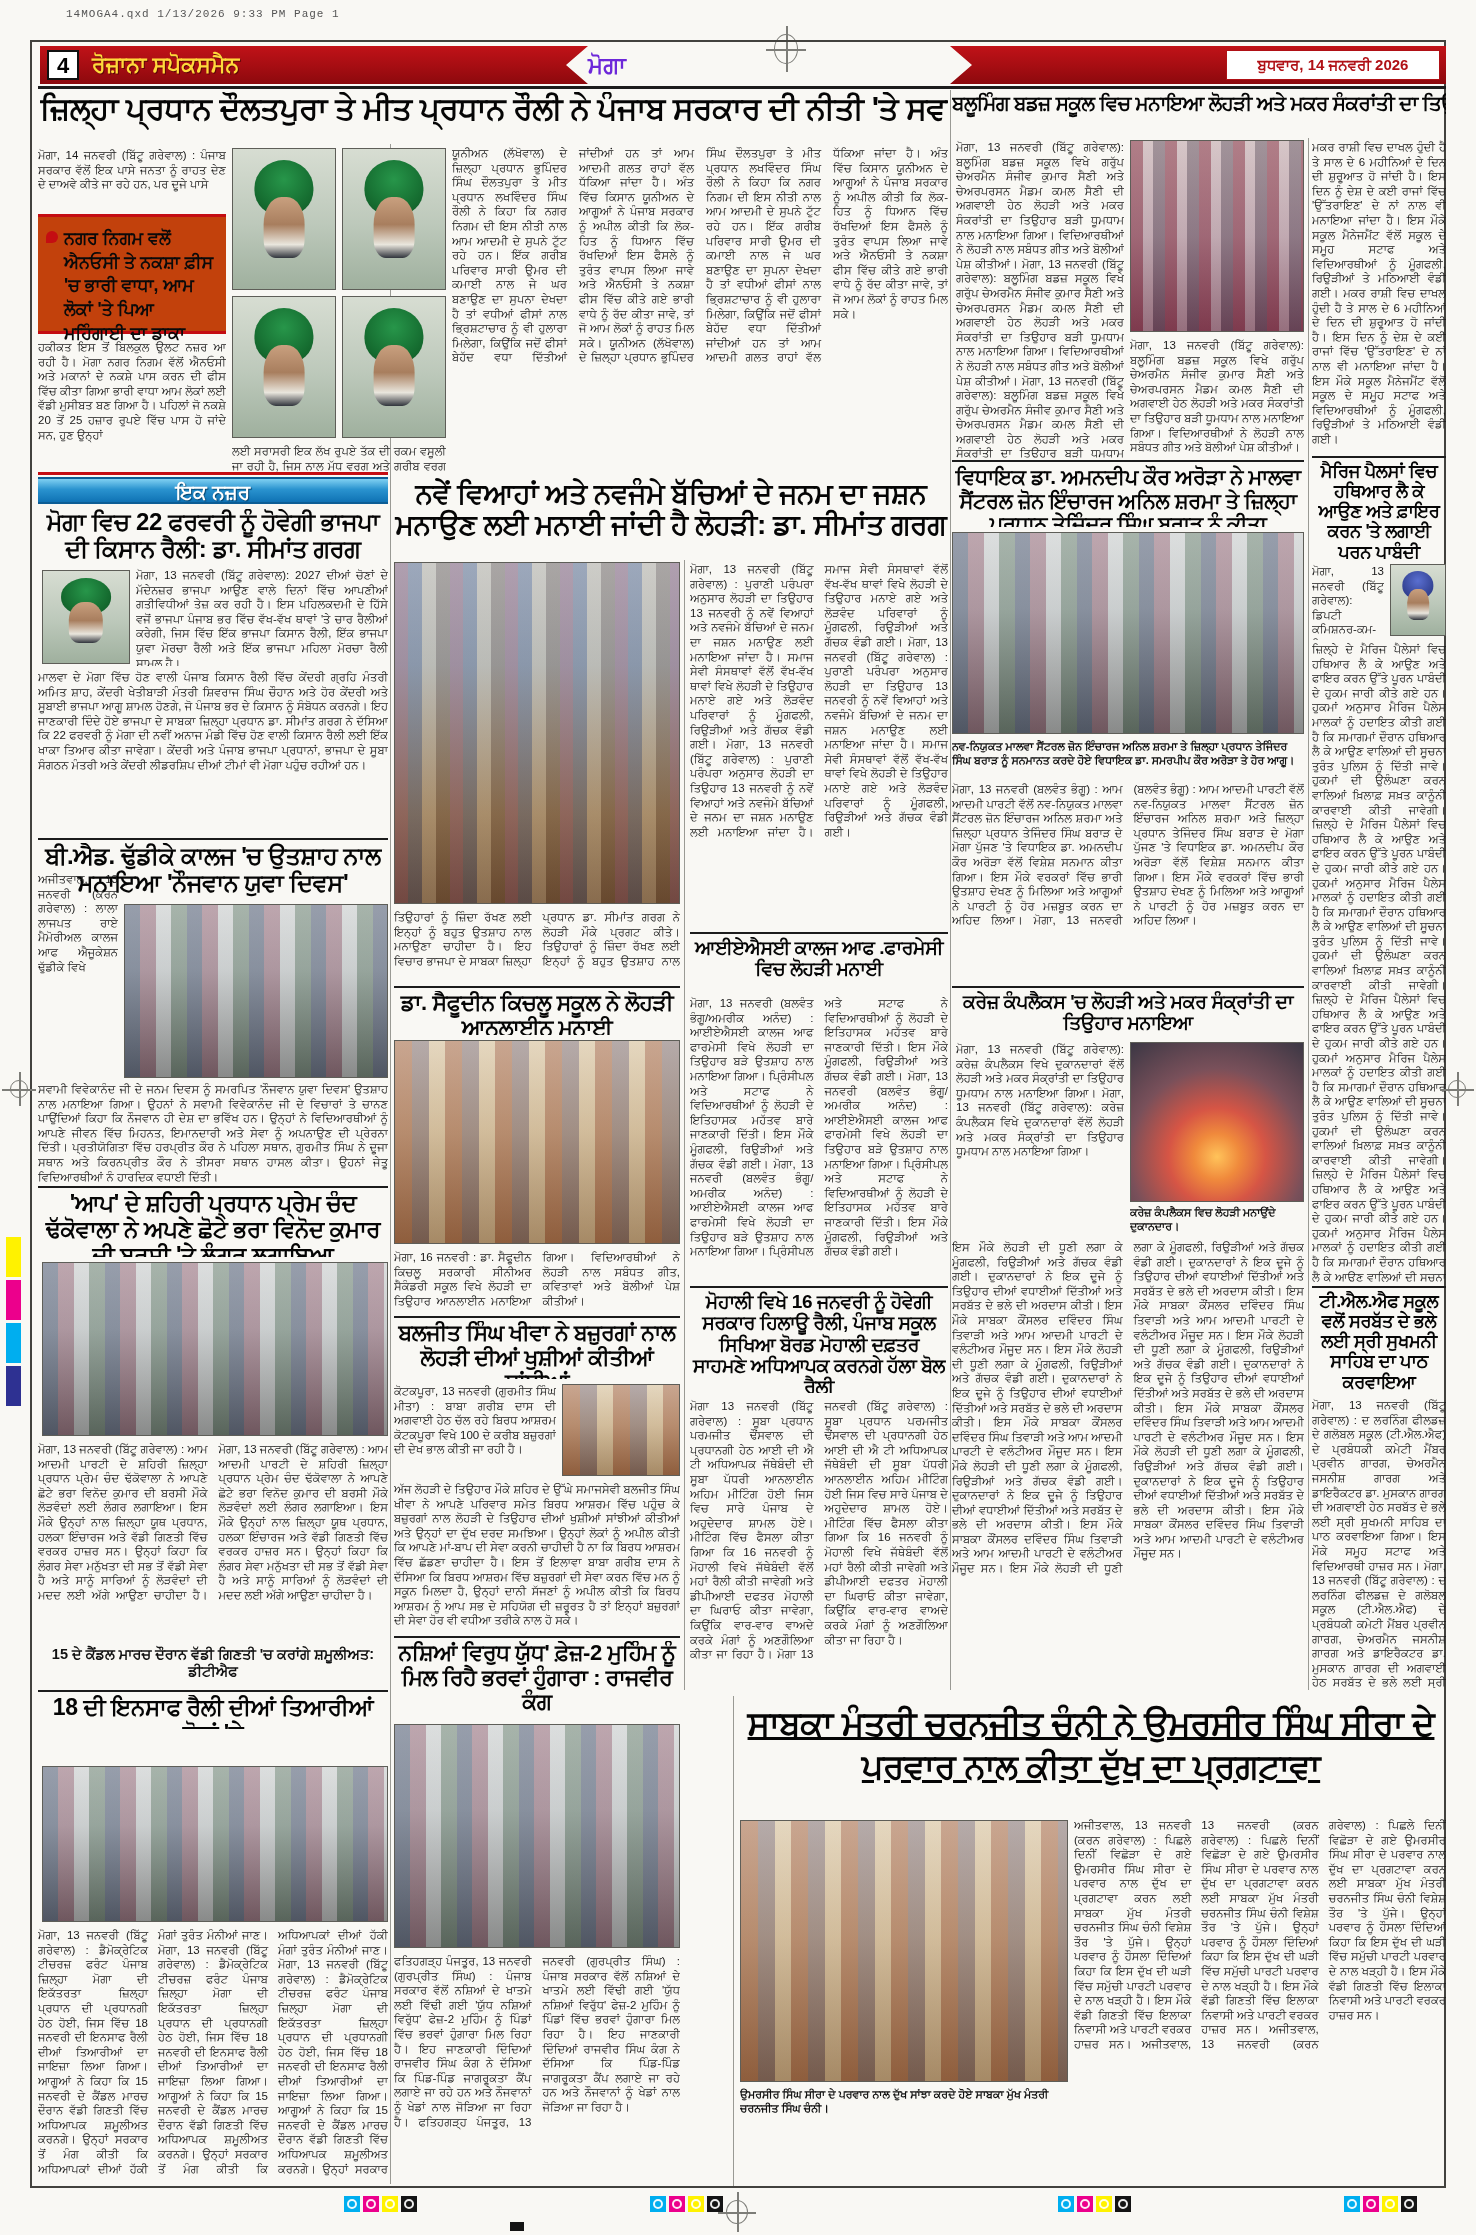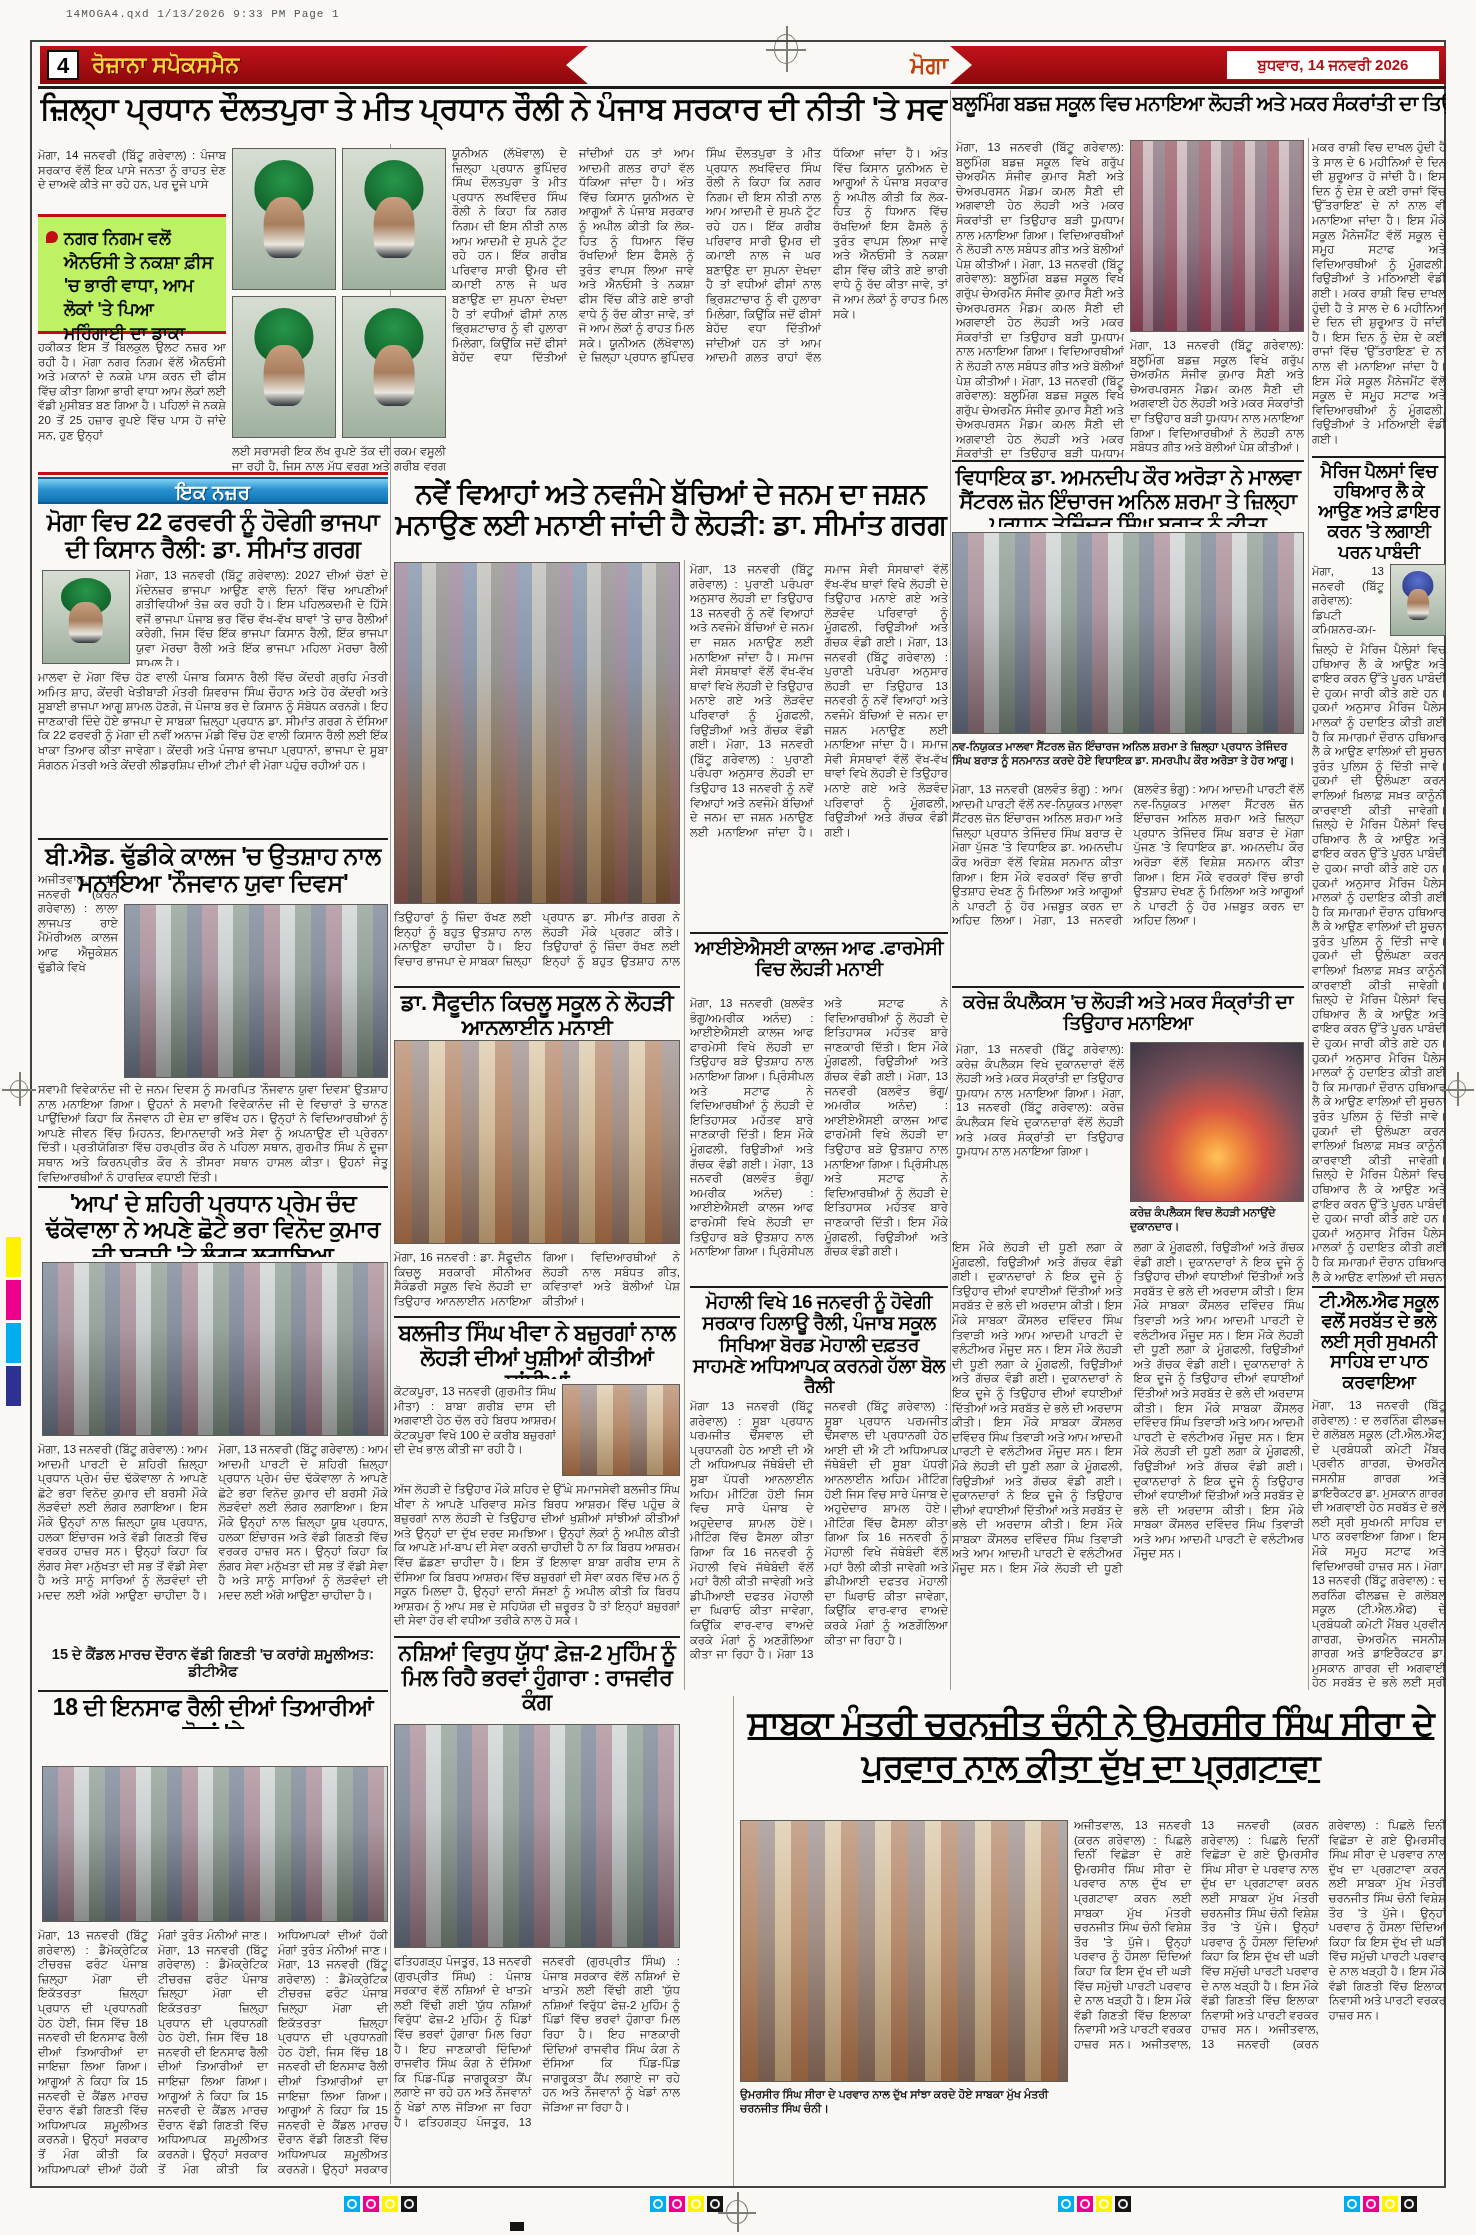--- a/index.html
+++ b/index.html
@@ -6,21 +6,21 @@
   #page{position:relative;width:1476px;height:2235px;background:#f9f8f4;margin:0 auto;overflow:hidden;}
   .abs{position:absolute;box-sizing:border-box;}
   .frame{border:2px solid #43423e;}
   .slug{font-family:"Liberation Mono",monospace;font-size:11px;color:#555;letter-spacing:1px;}
   
   .ribbon{background:linear-gradient(180deg,#c01218 0%,#a50d12 55%,#8c090d 100%);}
   .ribbon-l{clip-path:polygon(0 0,100% 0,calc(100% - 22px) 50%,100% 100%,0 100%);}
   .ribbon-r{clip-path:polygon(22px 50%,0 0,100% 0,100% 100%,0 100%);}
   .pagenumbox{background:#fff;border:2px solid #111;color:#000;font-weight:bold;font-size:22px;text-align:center;line-height:28px;}
   .mast-name{color:#ffd93b;font-weight:bold;font-size:22px;line-height:38px;text-shadow:1px 1px 0 #5d0508;}
-  .mast-city{color:#c2410c;font-weight:bold;font-size:23px;text-align:right;line-height:40px;}
+  .mast-city{color:#6d28d9;font-weight:bold;font-size:23px;text-align:left;line-height:40px;}
   .datebox{background:#fff;border:1.5px solid #b01116;color:#b01116;font-weight:bold;font-size:15px;text-align:center;line-height:28px;}
   .blackrule{background:#1c1c1c;}
   .grayrule{background:#9a9a94;}
   .redrule{background:#c40d12;}
   
   .hl{font-weight:bold;color:#050505;text-align:center;line-height:1.12;letter-spacing:-0.4px;overflow:hidden;}
   .h1{font-size:31px;white-space:nowrap;}
   .h2{font-size:28px;}
   .h2b{font-size:20px;white-space:nowrap;letter-spacing:-0.6px;}
   .h3{font-size:24px;}
@@ -31,21 +31,21 @@
   .h6{font-size:18px;}
   .hch{font-size:34px;line-height:1.25;}
   .subhead{font-size:14.5px;font-weight:bold;text-align:center;color:#111;}
   
   .bodytxt{font-size:11.5px;line-height:1.27;text-align:justify;color:#191919;overflow:hidden;word-break:break-word;}
   .cols2{column-count:2;column-gap:11px;}
   .cols3{column-count:3;column-gap:10px;}
   .cols4{column-count:4;column-gap:12px;}
   .cap{font-size:11px;font-weight:bold;color:#111;line-height:1.25;overflow:hidden;}
   
-  .pullq{background:#bef264;border-top:3px solid #c40d12;border-bottom:3px solid #c40d12;padding:10px 8px 6px 26px;}
+  .pullq{background:#c2410c;border-top:3px solid #c40d12;border-bottom:3px solid #c40d12;padding:10px 8px 6px 26px;}
   .pullq-txt{font-size:17.5px;font-weight:bold;color:#0a0a0a;line-height:1.35;text-align:left;}
   .pq-dot{position:absolute;left:8px;top:14px;width:12px;height:12px;border-radius:50% 50% 50% 0;background:#c40d12;}
   
   .secbar{background:linear-gradient(180deg,#7fd0f2 0%,#2a93cf 45%,#0f72b4 100%);border-top:2px solid #0c5d95;border-bottom:2px solid #0c5d95;color:#fff;font-weight:bold;font-size:20px;text-align:center;line-height:26px;text-shadow:1px 1px 1px #05456e;}
   
   .photo{border:1px solid #5e5e58;overflow:hidden;}
   .ph-portrait{background:linear-gradient(180deg,#d7ddd2 0%,#bcc8ba 55%,#9fb09e 100%);position:absolute;}
   .ph-portrait::before{content:"";position:absolute;left:50%;top:8%;width:58%;height:40%;transform:translateX(-50%);background:radial-gradient(circle at 50% 35%,#27964a 0%,#14692e 70%,#0d4f22 100%);border-radius:50% 50% 46% 46%;}
   .ph-portrait::after{content:"";position:absolute;left:50%;top:34%;width:40%;height:44%;transform:translateX(-50%);background:linear-gradient(180deg,#c9a07f 0%,#a87e5e 45%,#e9e6dd 78%,#30343c 100%);border-radius:44% 44% 30% 30%;}
   .ph-portrait.orange::before{background:radial-gradient(circle at 50% 35%,#ff9population 0%,#f08018 0%,#c75e05 75%);}

